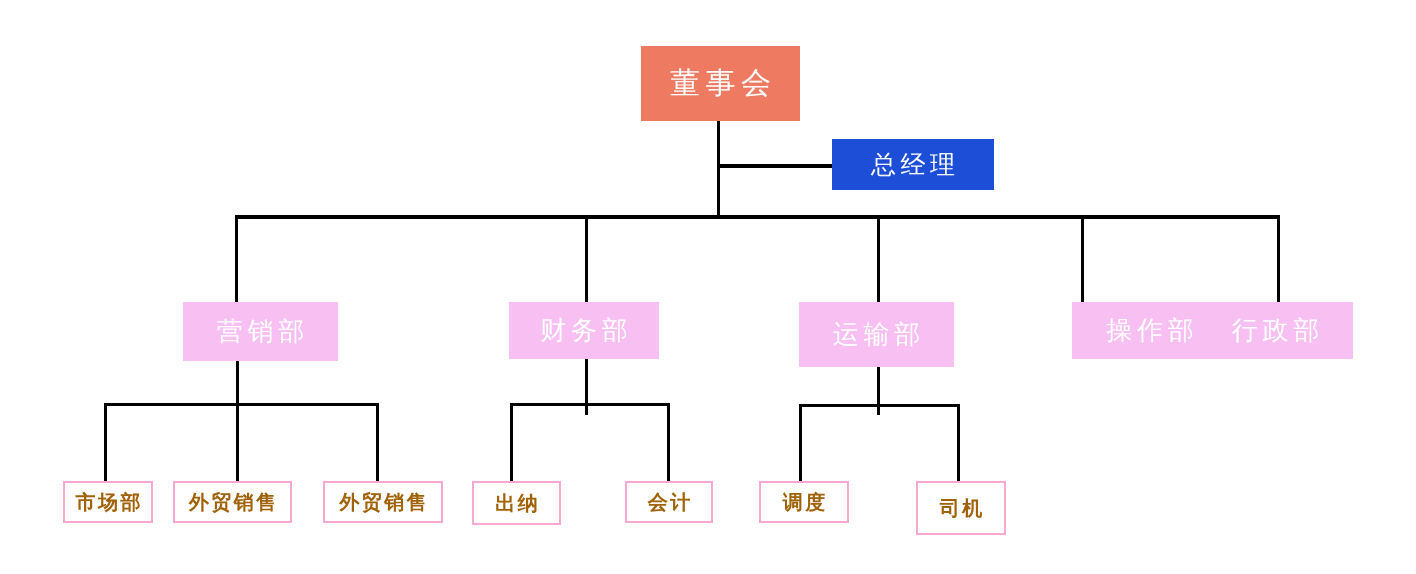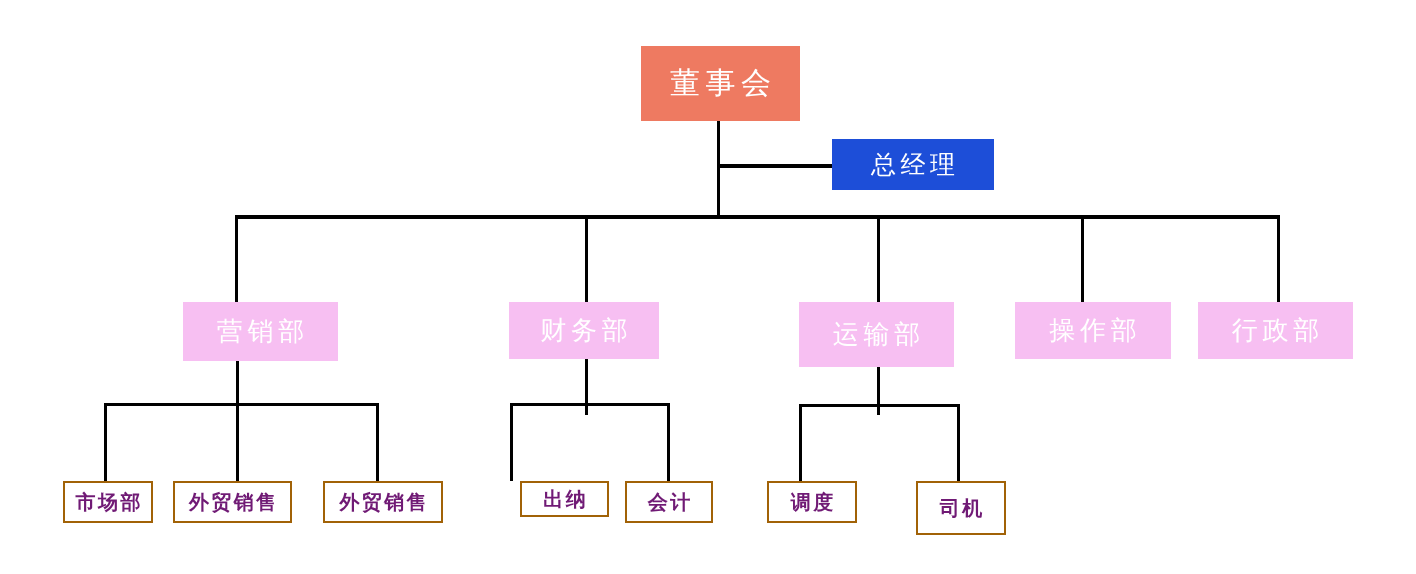--- a/index.html
+++ b/index.html
@@ -40,22 +40,22 @@
   }
   
   .lv2 {
     background: #F7BFF2;
     color: #ffffff;
     font-size: 26px;
   }
   
   .lv3 {
     background: #ffffff;
-    color: #701a75;
-    border: 2px solid #a16207;
+    color: #a16207;
+    border: 2px solid #f9a8d4;
     font-size: 20px;
     font-weight: bold;
     letter-spacing: 0.12em;
     text-indent: 0.12em;
   }
   .line {
     position: absolute;
     background: #000000;
   }
 </style>
@@ -88,24 +88,24 @@
   <div class="line" style="left:799px; top:404px; width:3px;   height:77px;"></div>
   <div class="line" style="left:957px; top:404px; width:3px;   height:77px;"></div>
 
   <div class="node lv1" style="left:641px; top:46px; width:159px; height:75px;">董事会</div>
 
   <div class="node staff" style="left:832px; top:139px; width:162px; height:51px;">总经理</div>
 
   <div class="node lv2" style="left:155px;  top:302px; width:155px; height:59px;margin-left:28px;">营销部</div>
   <div class="node lv2" style="left:509px;  top:302px; width:150px; height:57px;">财务部</div>
   <div class="node lv2" style="left:783px;  top:302px; width:155px; height:65px;margin-left:16px;">运输部</div>
-  <div class="node lv2" style="left:1015px; top:302px; width:156px; height:57px;">操作部</div>
+  <div class="node lv2" style="left:1072px; top:302px; width:156px; height:57px;">操作部</div>
   <div class="node lv2" style="left:1198px; top:302px; width:155px; height:57px;">行政部</div>
 
   <div class="node lv3" style="left:63px;  top:481px; width:90px;  height:42px;">市场部</div>
   <div class="node lv3" style="left:173px; top:481px; width:119px; height:42px;">外贸销售</div>
   <div class="node lv3" style="left:323px; top:481px; width:120px; height:42px;">外贸销售</div>
-  <div class="node lv3" style="left:472px; top:481px; width:89px;  height:36px;margin-left:48px;">出纳</div>
+  <div class="node lv3" style="left:472px; top:481px; width:89px;  height:44px;">出纳</div>
   <div class="node lv3" style="left:625px; top:481px; width:88px;  height:42px;font-family:Liberation Mono, monospace;">会计</div>
-  <div class="node lv3" style="left:759px; top:481px; width:90px;  height:42px;margin-left:8px;">调度</div>
+  <div class="node lv3" style="left:759px; top:481px; width:90px;  height:42px;">调度</div>
   <div class="node lv3" style="left:916px; top:481px; width:90px;  height:54px;">司机</div>
 
 </div>
 
 </body></html>

